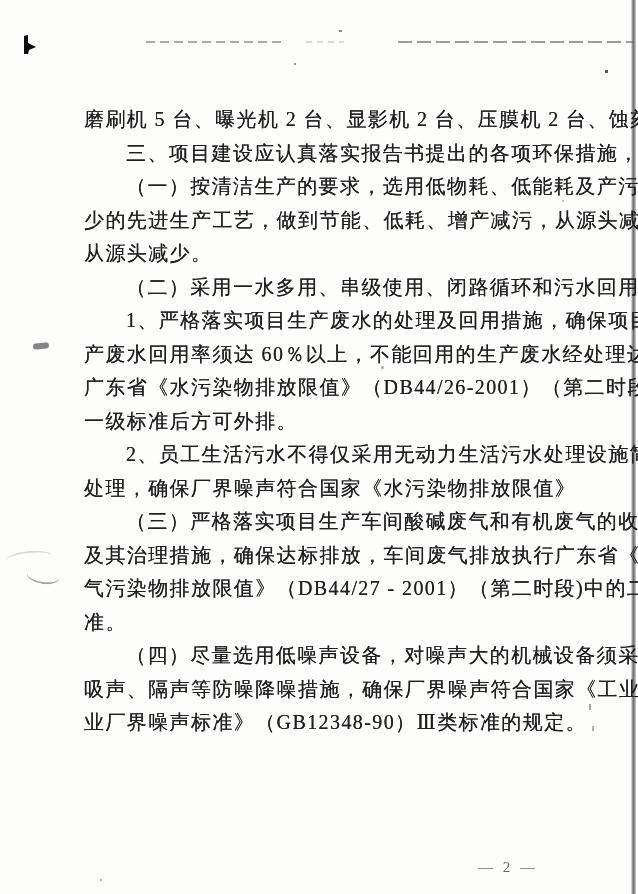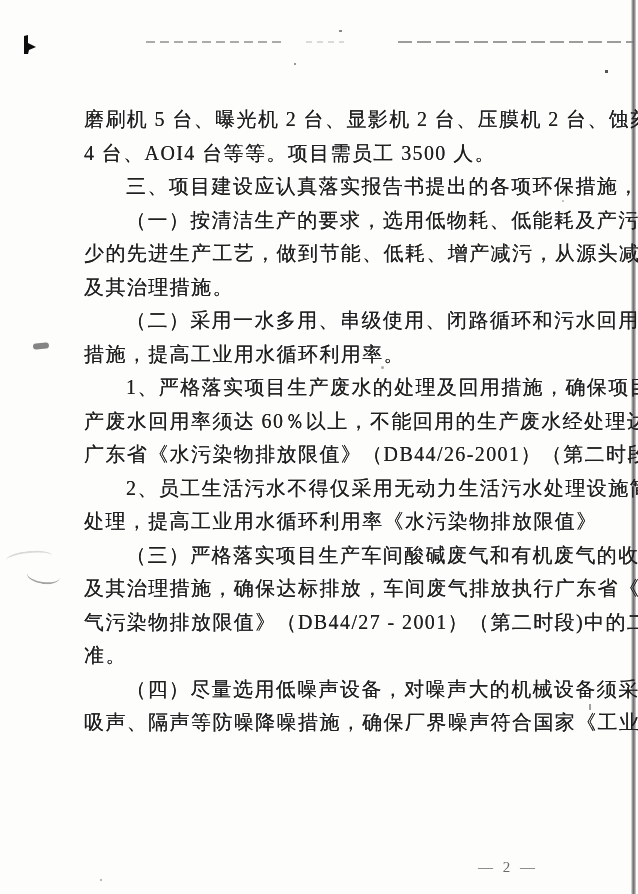--- a/index.html
+++ b/index.html
@@ -106,35 +106,35 @@
   <div class="speck s2"></div>
   <div class="speck s3"></div>
   <div class="speck s4"></div>
   <div class="speck s5"></div>
   <div class="speck s6"></div>
   <div class="speck s7"></div>
   <div class="speck s8"></div>
 
   <div class="textblock">
     <div class="line">磨刷机 5 台、曝光机 2 台、显影机 2 台、压膜机 2 台、蚀刻机</div>
-    <div class="line">4 台、AOI4 台等等。项目需员工 3500 人。</div>
     <div class="line indent">三、项目建设应认真落实报告书提出的各项环保措施，并</div>
     <div class="line indent">（一）按清洁生产的要求，选用低物耗、低能耗及产污量</div>
     <div class="line">少的先进生产工艺，做到节能、低耗、增产减污，从源头减少</div>
-    <div class="line">及其治理措施。</div>
+    <div class="line">从源头减少。</div>
     <div class="line indent">（二）采用一水多用、串级使用、闭路循环和污水回用等</div>
-    <div class="line">措施，提高工业用水循环利用率。</div>
     <div class="line indent">1、严格落实项目生产废水的处理及回用措施，确保项目生</div>
     <div class="line">产废水回用率须达 60％以上，不能回用的生产废水经处理达到</div>
     <div class="line">广东省《水污染物排放限值》（DB44/26-2001）（第二时段）中</div>
+    <div class="line">一级标准后方可外排。</div>
     <div class="line indent">2、员工生活污水不得仅采用无动力生活污水处理设施简单</div>
-    <div class="line">处理，提高工业用水循环利用率《水污染物排放限值》</div>
+    <div class="line">处理，确保厂界噪声符合国家《水污染物排放限值》</div>
     <div class="line indent">（三）严格落实项目生产车间酸碱废气和有机废气的收集</div>
     <div class="line">及其治理措施，确保达标排放，车间废气排放执行广东省《大</div>
     <div class="line">气污染物排放限值》（DB44/27 - 2001）（第二时段)中的二级标</div>
     <div class="line">准。</div>
     <div class="line indent">（四）尽量选用低噪声设备，对噪声大的机械设备须采取</div>
     <div class="line">吸声、隔声等防噪降噪措施，确保厂界噪声符合国家《工业企</div>
+    <div class="line">业厂界噪声标准》（GB12348-90）Ⅲ类标准的规定。</div>
   </div>
 
   <div class="page-number">— 2 —</div>
 
 </div>
 
 </body></html>

